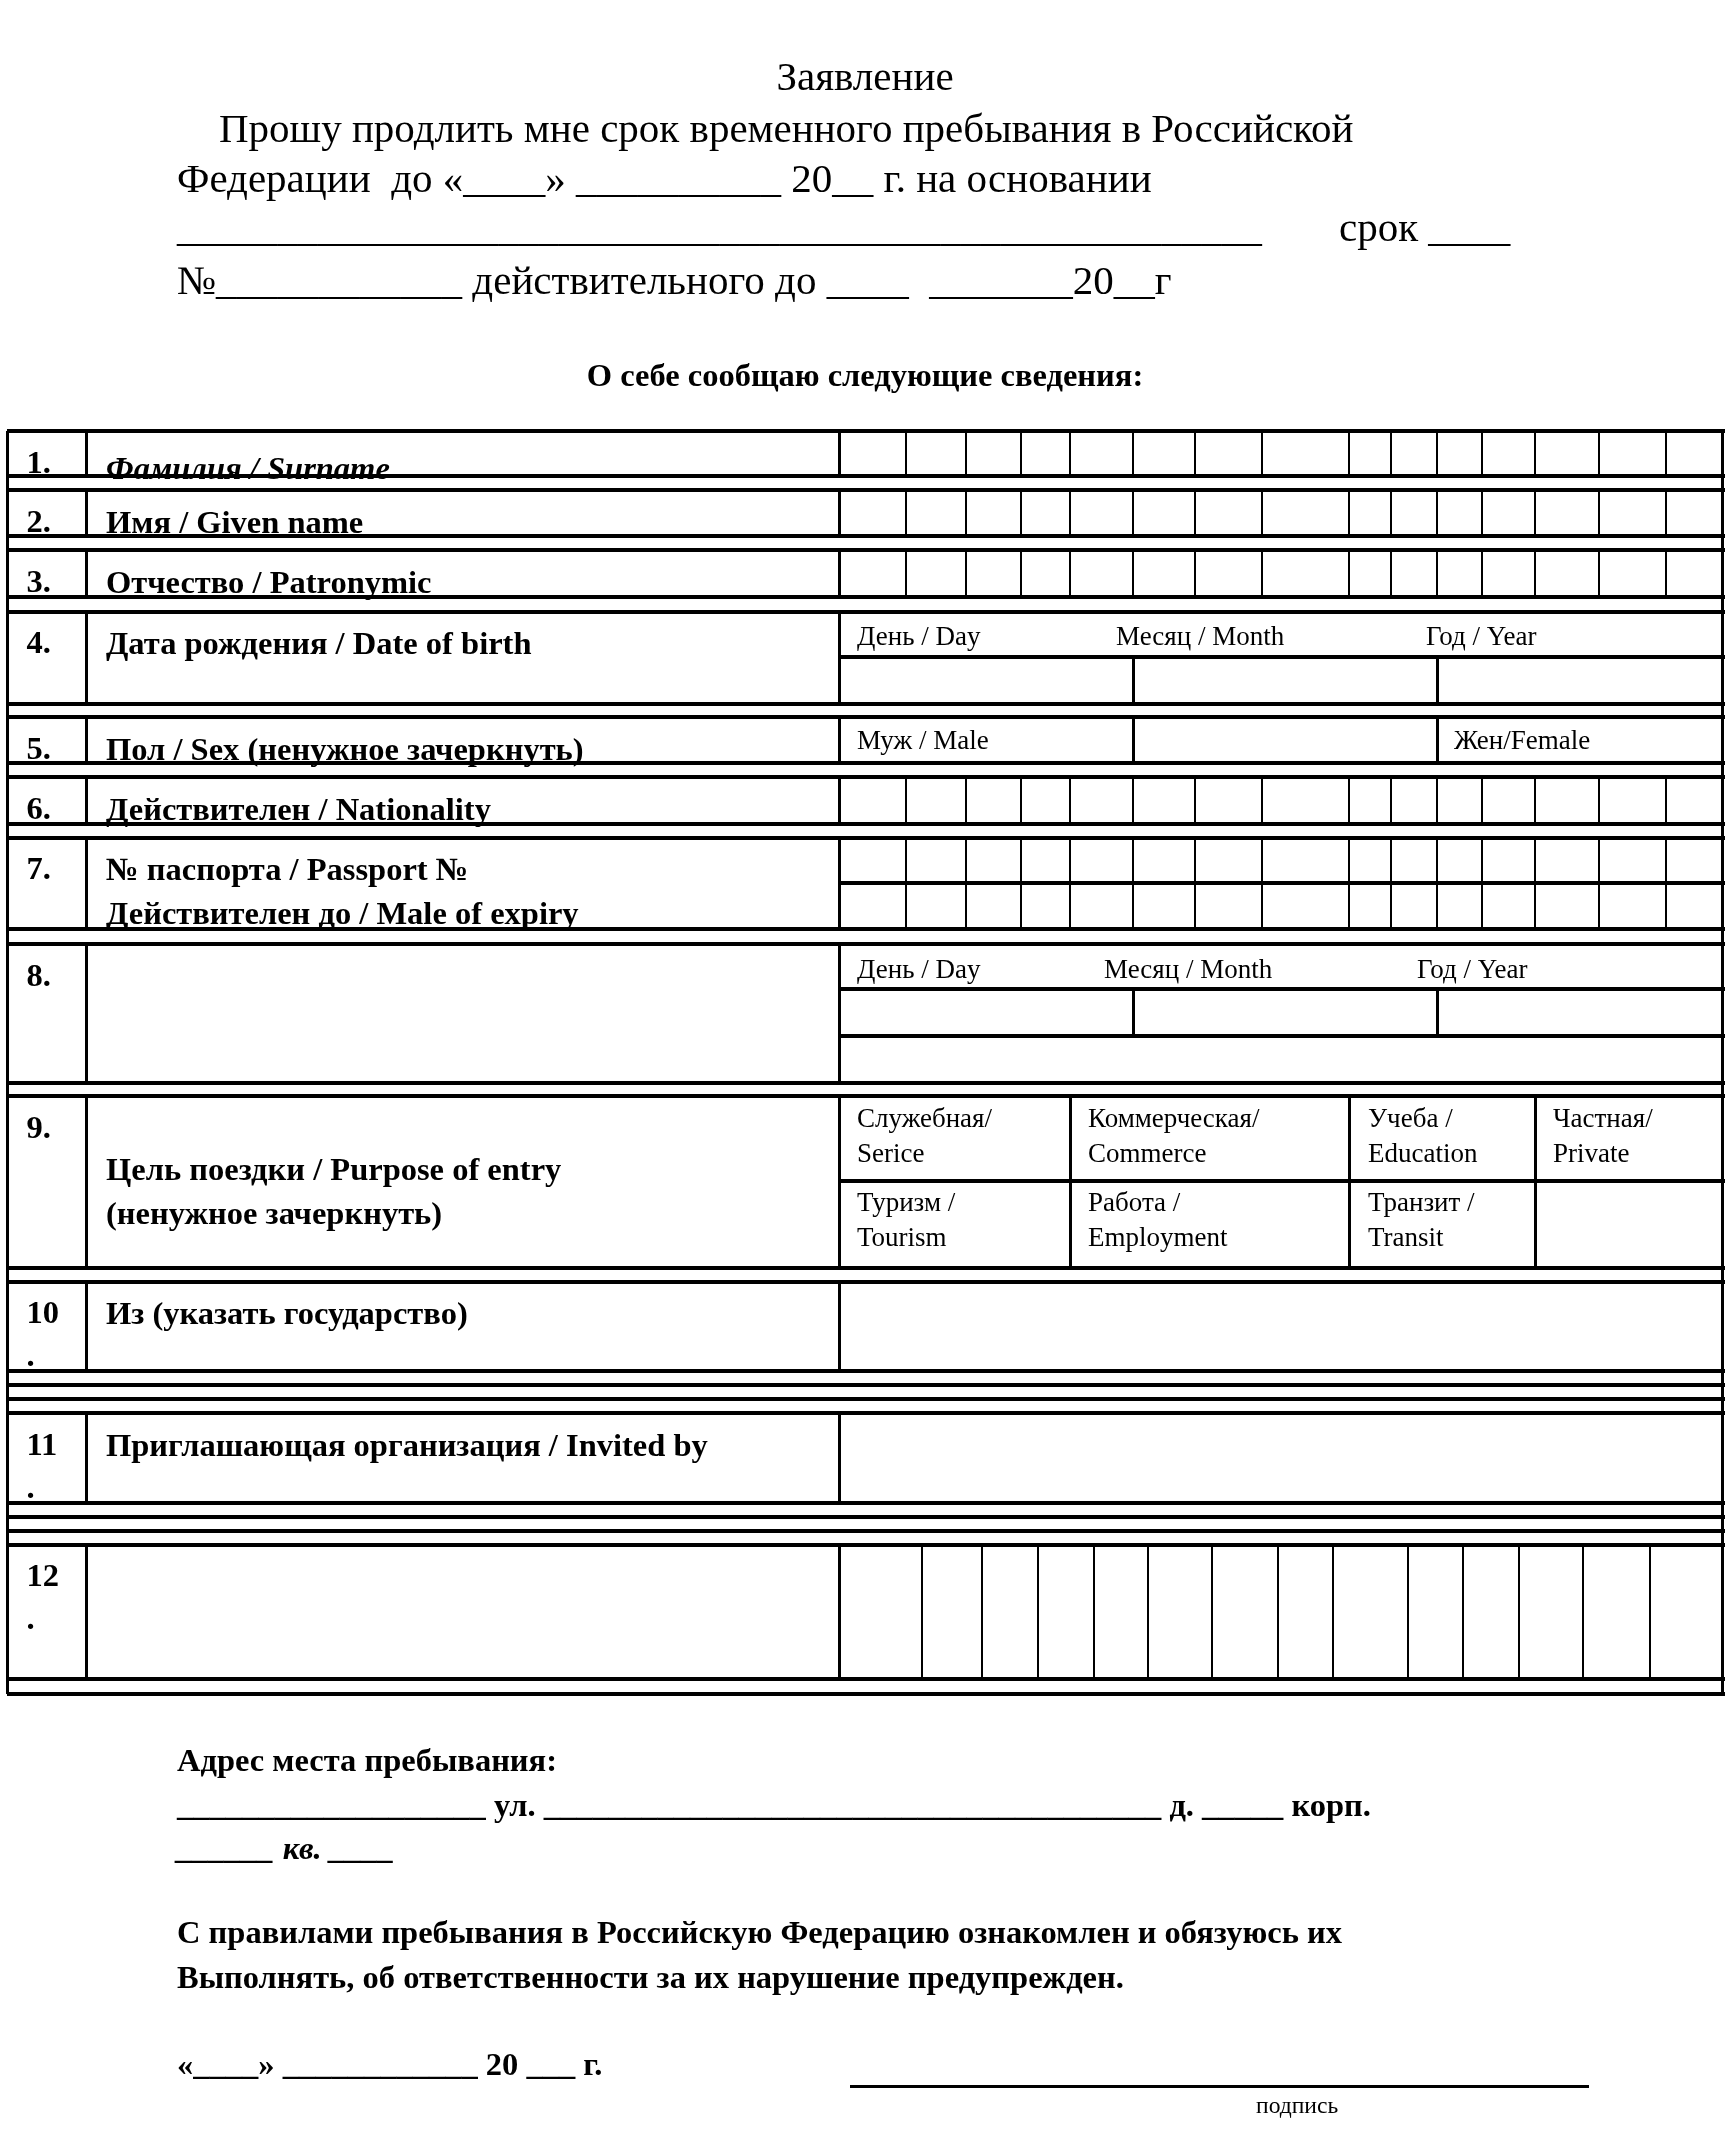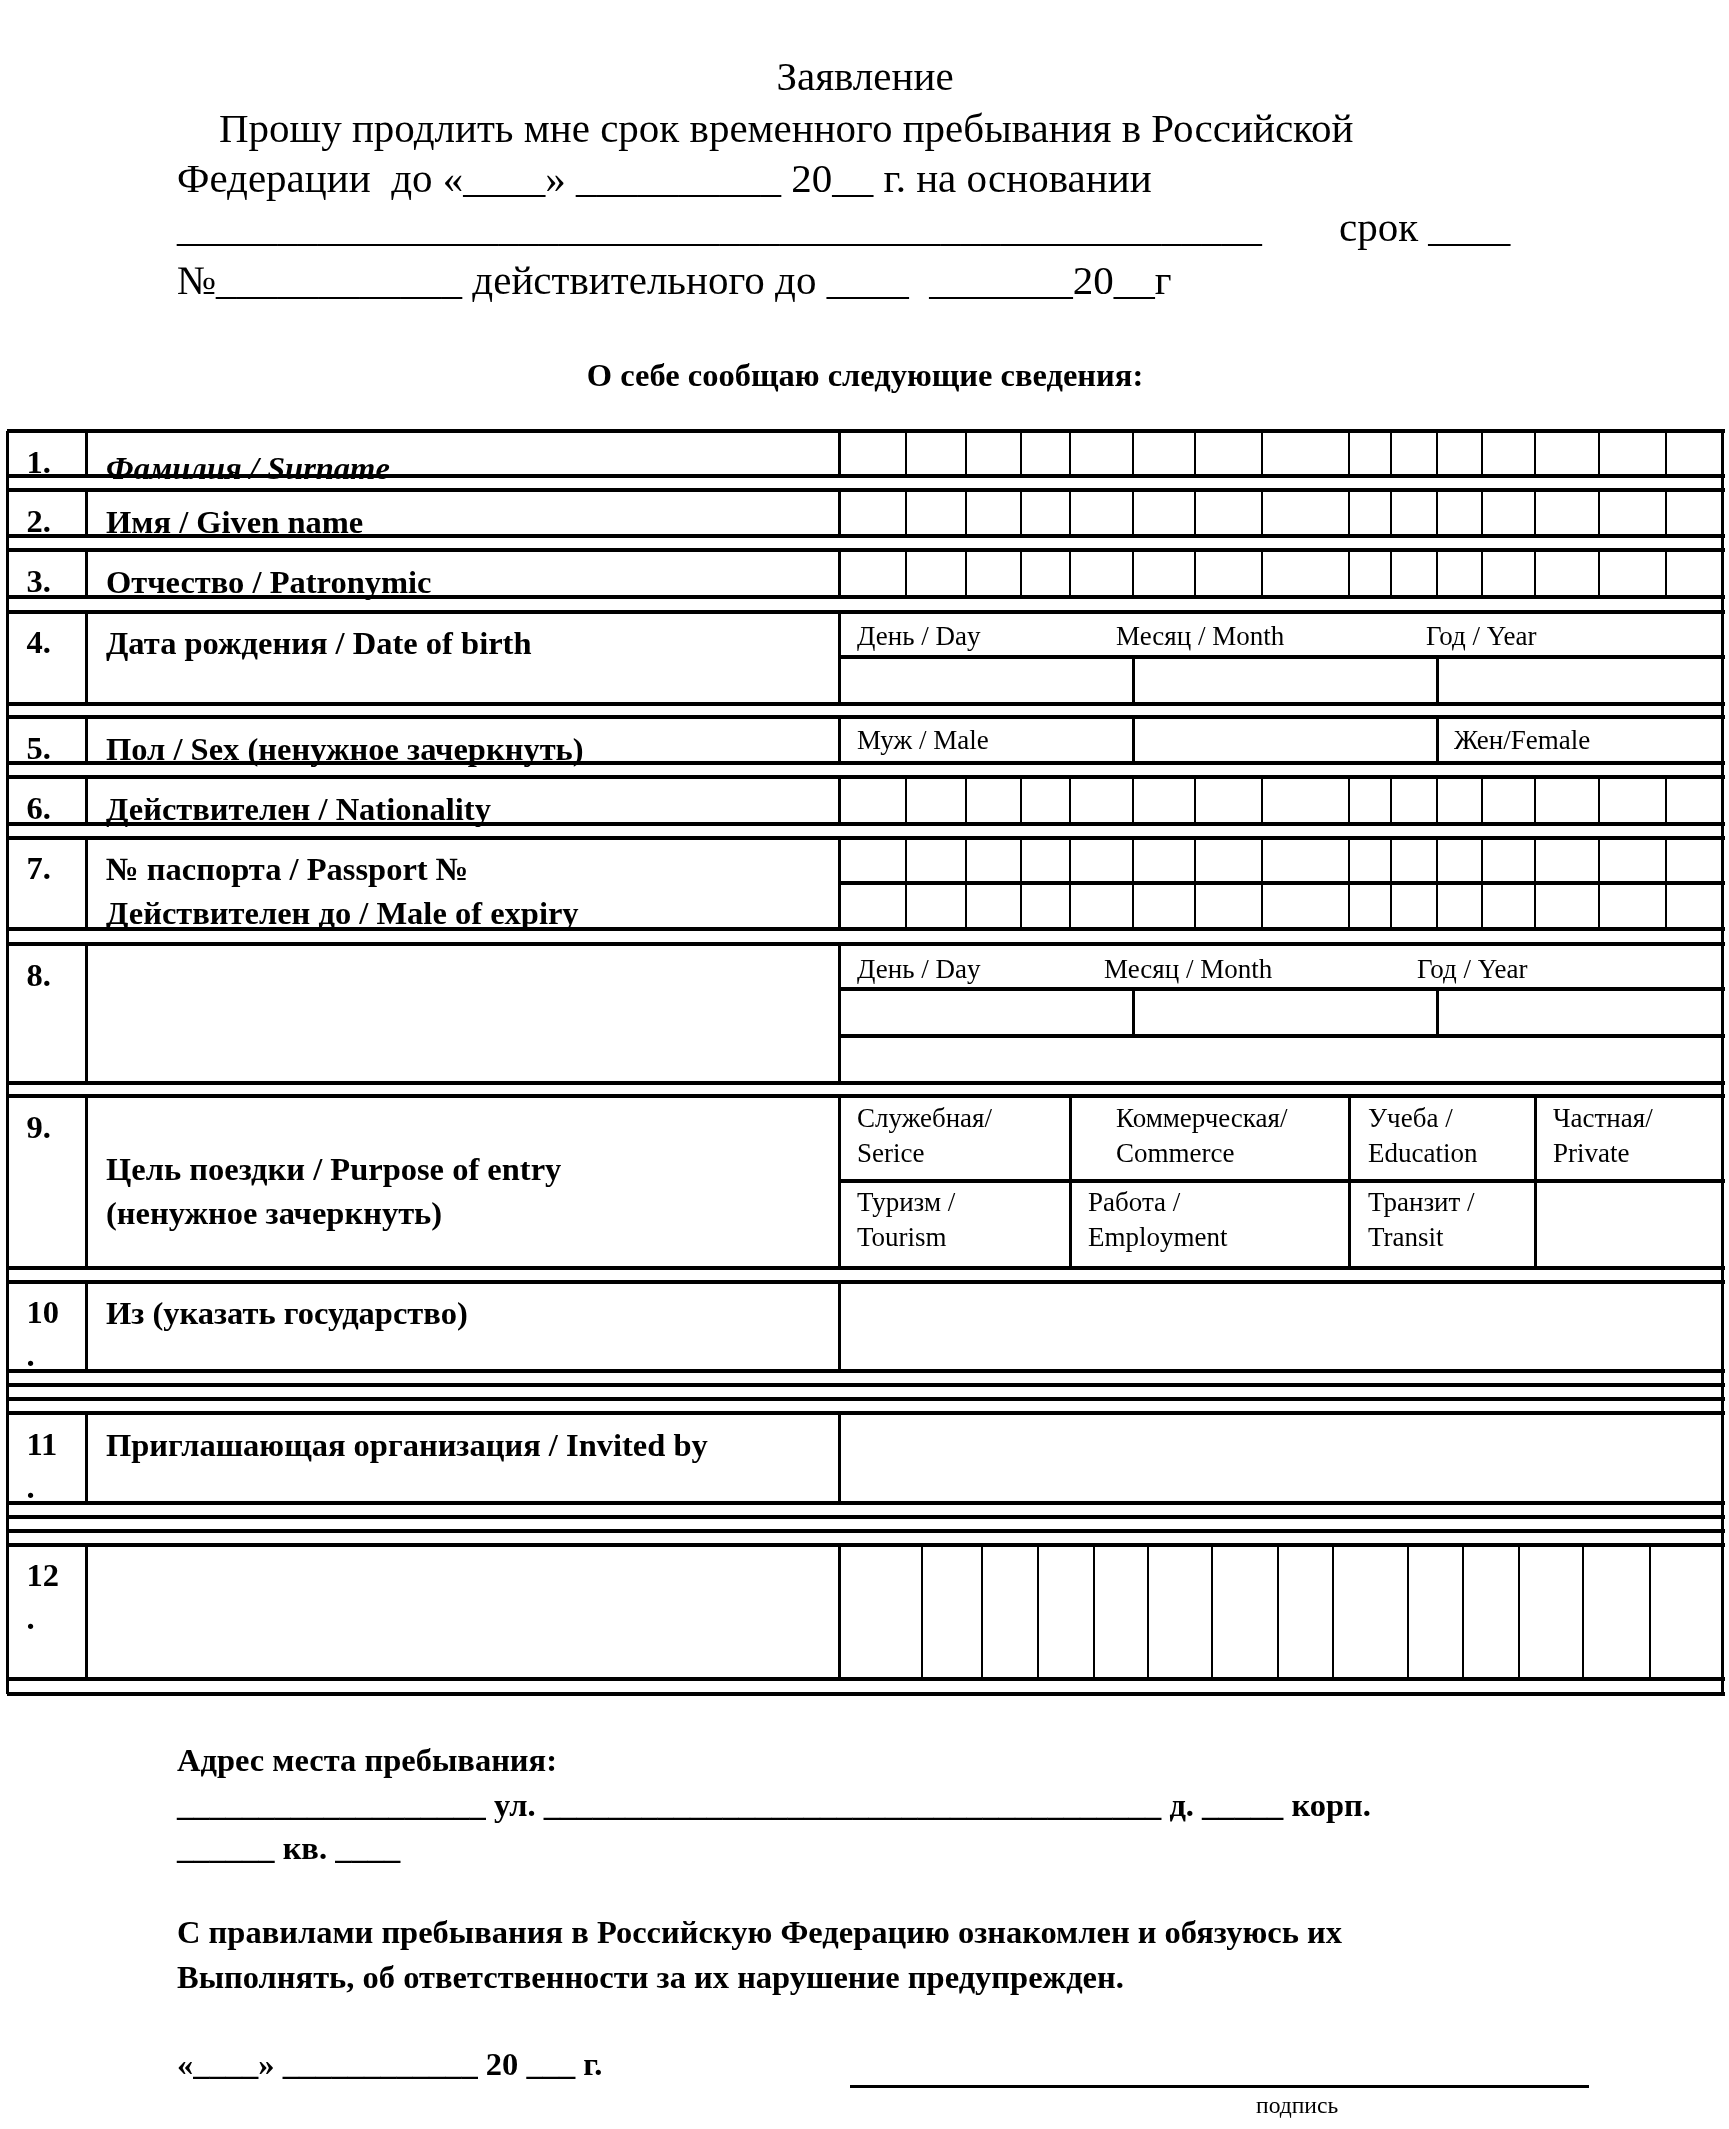--- a/index.html
+++ b/index.html
@@ -282,21 +282,21 @@
     <div class="field" style="left: 839px; top: 989px; width: 294px; height: 47px;"></div>
     <div class="field" style="left: 1133px; top: 989px; width: 304px; height: 47px;"></div>
     <div class="field" style="left: 1438px; top: 989px; width: 284px; height: 47px;"></div>
     <div class="field" style="left: 839px; top: 1036px; width: 883px; height: 47px;"></div>
     <div class="hline" style="left: 839px; top: 1179px; width: 886px; height: 3.7px;"></div>
     <div class="vline" style="left: 1069px; top: 1096px; height: 171px;"></div>
     <div class="vline" style="left: 1348px; top: 1096px; height: 171px;"></div>
     <div class="vline" style="left: 1534px; top: 1096px; height: 171px;"></div>
     <div class="abs small" style="left: 857px; top: 1101px;">Служебная/
 Serice</div>
-    <div class="abs small" style="left: 1088px; top: 1101px; margin-left: 28px;">Коммерческая/
+    <div class="abs small" style="left: 1088px; top: 1101px;">Коммерческая/
 Commerce</div>
     <div class="abs small" style="left: 1368px; top: 1101px;">Учеба /
 Education</div>
     <div class="abs small" style="left: 1553px; top: 1101px;">Частная/
 Private</div>
     <div class="abs small" style="left: 857px; top: 1185px;">Туризм /
 Tourism</div>
     <div class="abs small" style="left: 1088px; top: 1185px;">Работа /
 Employment</div>
     <div class="abs small" style="left: 1368px; top: 1185px;">Транзит /
@@ -328,21 +328,21 @@
     <div class="field" style="left: 1334px; top: 1544px; width: 75px; height: 134px;"></div>
     <div class="field" style="left: 1408px; top: 1544px; width: 55px; height: 134px;"></div>
     <div class="field" style="left: 1464px; top: 1544px; width: 55px; height: 134px;"></div>
     <div class="field" style="left: 1519px; top: 1544px; width: 64px; height: 134px;"></div>
     <div class="field" style="left: 1583px; top: 1544px; width: 67px; height: 134px;"></div>
     <div class="field" style="left: 1650px; top: 1544px; width: 72px; height: 134px;"></div>
   </div>
 
 <div class="abs bold44" style="left:177px; top:1744px;">Адрес места пребывания:</div>
 <div class="abs bold44" style="left:177px; top:1789px;">___________________ ул. ______________________________________ д. _____ корп.</div>
-<div class="abs bold44" style="left:177px; top:1832px;">______ кв. ____</div>
+<div class="abs bold44" style="left:177px; top:1832px;font-style:italic;">______ кв. ____</div>
 
 <div class="abs bold44" style="left:177px; top:1916px;">С правилами пребывания в Российскую Федерацию ознакомлен и обязуюсь их</div>
 <div class="abs bold44" style="left:177px; top:1961px;">Выполнять, об ответственности за их нарушение предупрежден.</div>
 
 <div class="abs bold44" style="left:177px; top:2048px;">«____» ____________ 20 ___ г.</div>
 <div class="sigline" style="left:850px; top:2085px; width:739px;"></div>
 <div class="abs" style="left:1256px; top:2094px; font-size:23.6px;">подпись</div>
 
 
 </body></html>

